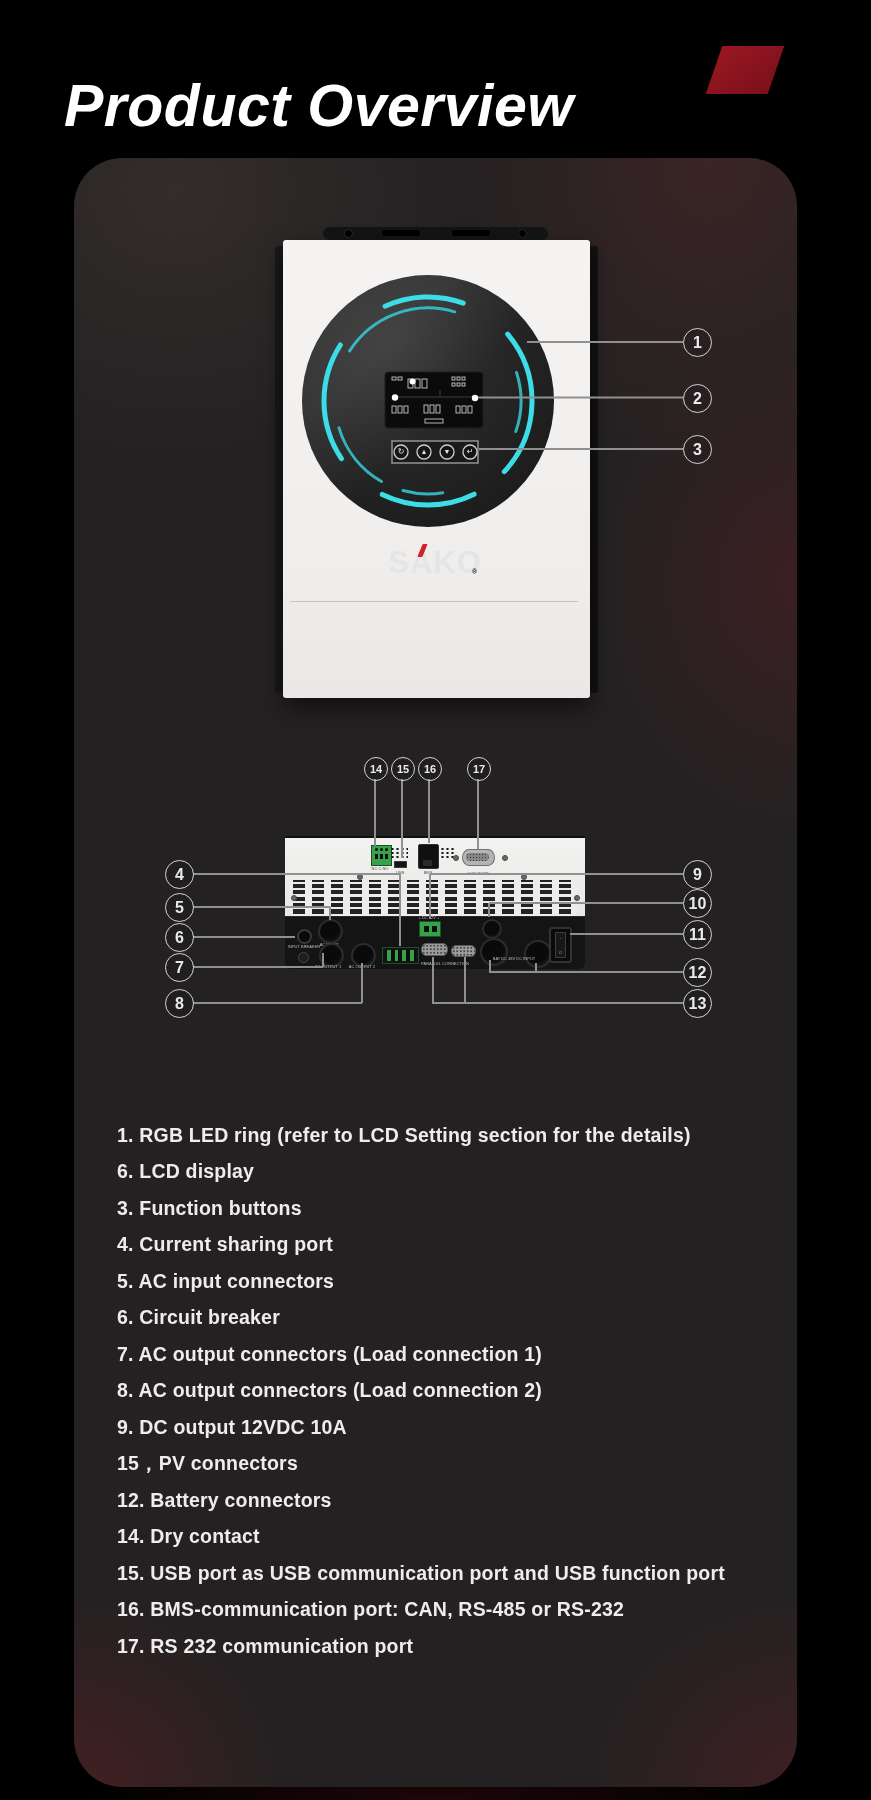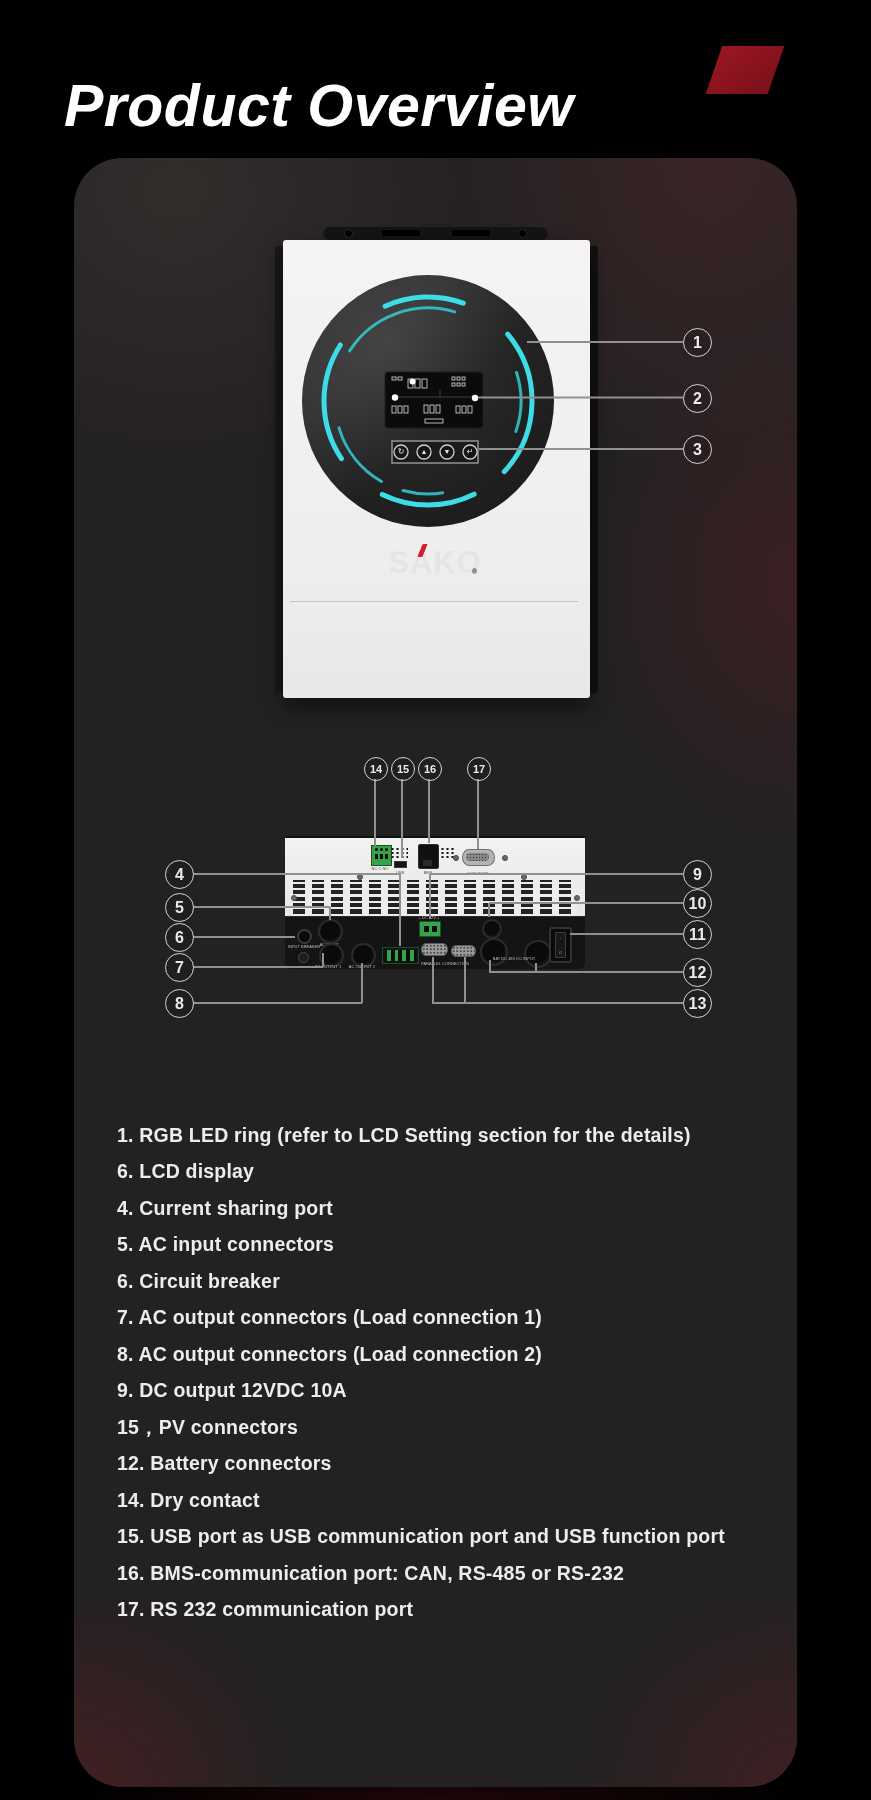--- a/index.html
+++ b/index.html
@@ -274,20 +274,21 @@
 
   <div class="co co-lg" style="left:683px;top:860px;">9</div>
   <div class="co co-lg" style="left:683px;top:889px;">10</div>
   <div class="co co-lg" style="left:683px;top:920px;">11</div>
   <div class="co co-lg" style="left:683px;top:958px;">12</div>
   <div class="co co-lg" style="left:683px;top:989px;">13</div>
 
   <div class="plist">
     <div class="pli">1. RGB LED ring (refer to LCD Setting section for the details)</div>
     <div class="pli">6. LCD display</div>
+    <div class="pli">3. Function buttons</div>
     <div class="pli">4. Current sharing port</div>
     <div class="pli">5. AC input connectors</div>
     <div class="pli">6. Circuit breaker</div>
     <div class="pli">7. AC output connectors (Load connection 1)</div>
     <div class="pli">8. AC output connectors (Load connection 2)</div>
     <div class="pli">9. DC output 12VDC 10A</div>
     <div class="pli">15，PV connectors</div>
     <div class="pli">12. Battery connectors</div>
     <div class="pli">14. Dry contact</div>
     <div class="pli">15. USB port as USB communication port and USB function port</div>

